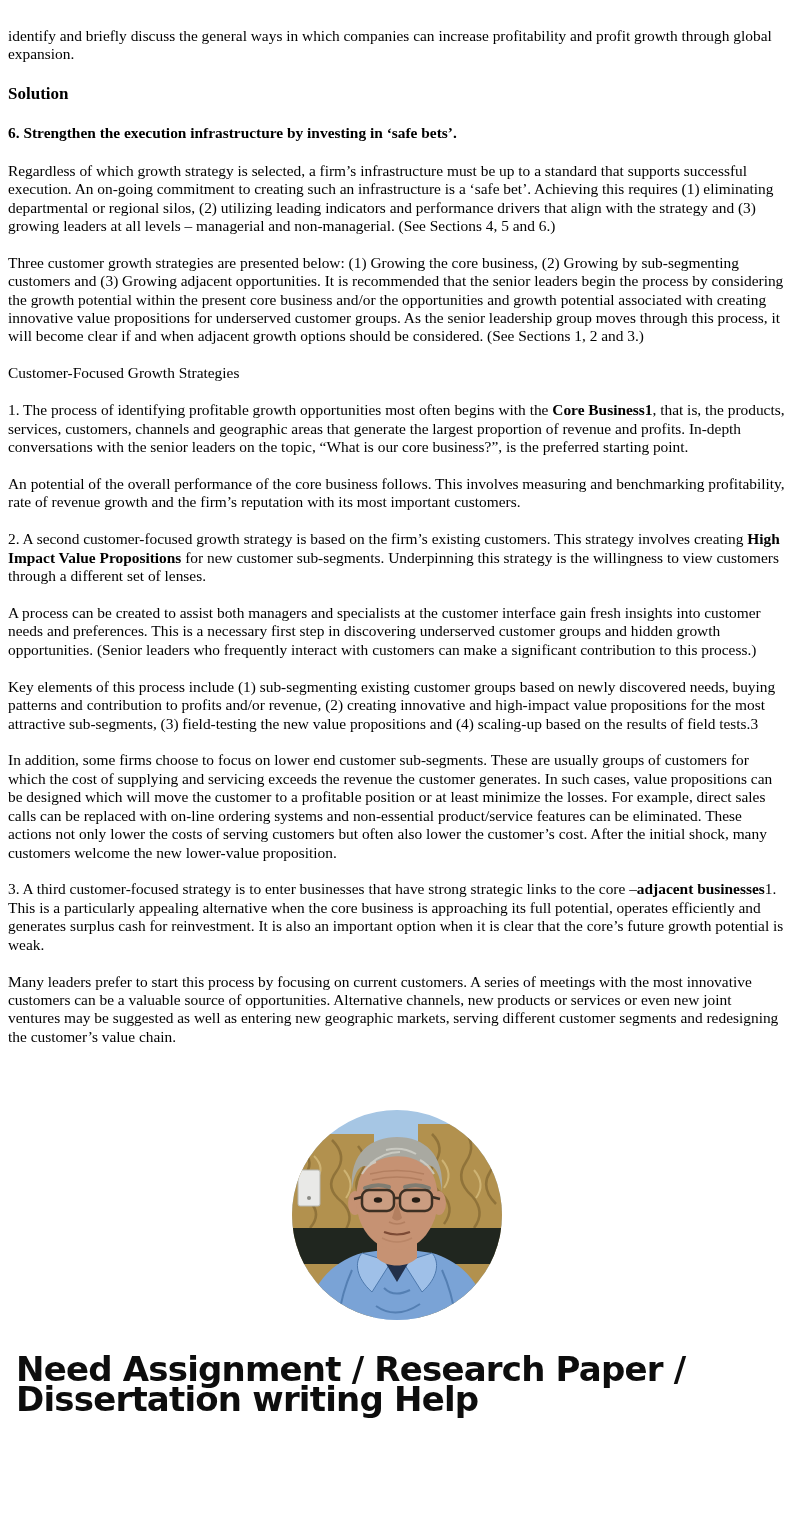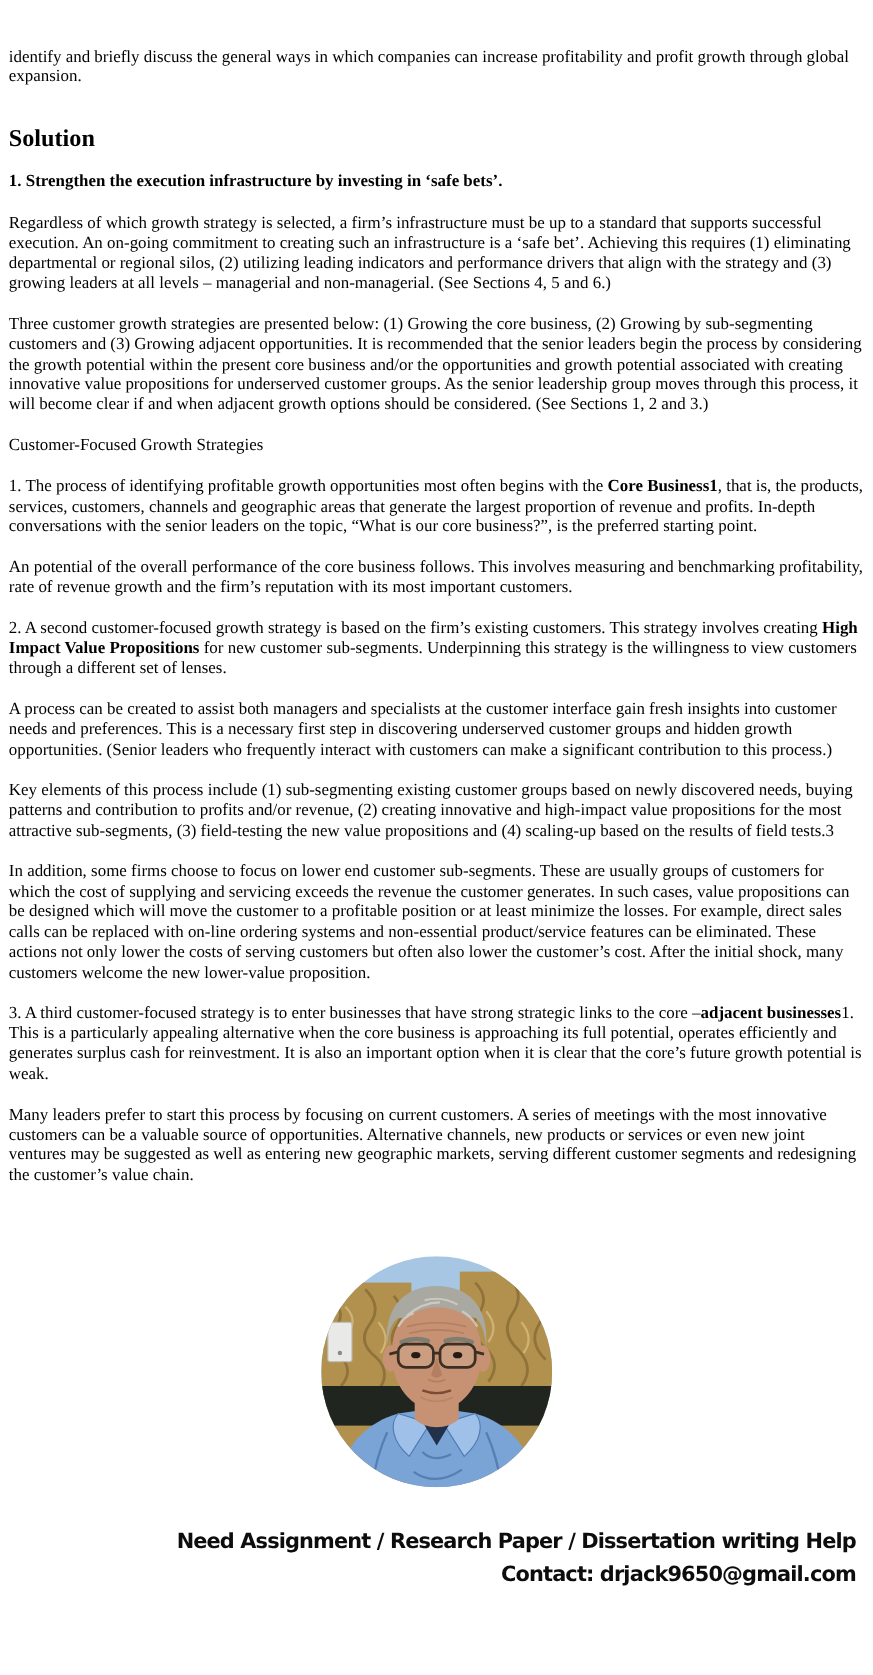--- a/index.html
+++ b/index.html
@@ -7,48 +7,48 @@
     width: 794px;
     margin: 0 auto;
     background: #ffffff;
     color: #000000;
     font-family: "Liberation Serif", serif;
     font-size: 15.4px;
     line-height: 18.4px;
     box-sizing: border-box;
     padding-bottom: 28px;
   }
-  .doc { padding: 24px 8px 0 8px; }
+  .doc { padding: 8px 8px 0 8px; }
   .doc p { margin: 18.5px 0; }
-  .doc h2 { font-size: 22px; line-height: 20px; margin: 37px 0 20px 0; font-weight: bold; }
+  .doc h2 { font-size: 17px; line-height: 20px; margin: 21px 0 20px 0; font-weight: bold; }
   .doc h3 { font-size: 15.4px; line-height: 18.4px; margin: 19px 0; font-weight: bold; }
   .bi { font-weight: bold; }
   .photo-wrap { margin-top: 64px; display: flex; justify-content: center; }
   .photo-wrap svg { width: 210px; height: 210px; display: block; }
   .promo {
     margin: 34px auto 0 auto;
     max-width: 762px;
-    text-align: right;
+    text-align: left;
     font-family: "DejaVu Sans", sans-serif;
     font-weight: bold;
-    font-size: 19px;
+    font-size: 34px;
     line-height: 30px;
     letter-spacing: -0.8px;
     color: #0d0d0d;
   }
 </style>
 </head>
 <body>
 
 <div class="page">
 
   <div class="doc">
       <p>identify and briefly discuss the general ways in which companies can increase profitability and profit growth through global expansion.</p>
       <h2>Solution</h2>
-      <h3>1. Strengthen the execution infrastructure by investing in ‘safe bets’.</h3>
+      <h3>6. Strengthen the execution infrastructure by investing in ‘safe bets’.</h3>
       <p>Regardless of which growth strategy is selected, a firm’s infrastructure must be up to a standard that supports successful execution. An on-going commitment to creating such an infrastructure is a ‘safe bet’. Achieving this requires (1) eliminating departmental or regional silos, (2) utilizing leading indicators and performance drivers that align with the strategy and (3) growing leaders at all levels – managerial and non-managerial. (See Sections 4, 5 and 6.)</p>
       <p>Three customer growth strategies are presented below: (1) Growing the core business, (2) Growing by sub-segmenting customers and (3) Growing adjacent opportunities. It is recommended that the senior leaders begin the process by considering the growth potential within the present core business and/or the opportunities and growth potential associated with creating innovative value propositions for underserved customer groups. As the senior leadership group moves through this process, it will become clear if and when adjacent growth options should be considered. (See Sections 1, 2 and 3.)</p>
       <p>Customer-Focused Growth Strategies</p>
       <p>1. The process of identifying profitable growth opportunities most often begins with the <span class="bi">Core Business1</span>, that is, the products, services, customers, channels and geographic areas that generate the largest proportion of revenue and profits. In-depth conversations with the senior leaders on the topic, “What is our core business?”, is the preferred starting point.</p>
       <p>An potential of the overall performance of the core business follows. This involves measuring and benchmarking profitability, rate of revenue growth and the firm’s reputation with its most important customers.</p>
       <p>2. A second customer-focused growth strategy is based on the firm’s existing customers. This strategy involves creating <span class="bi">High Impact Value Propositions</span> for new customer sub-segments. Underpinning this strategy is the willingness to view customers through a different set of lenses.</p>
       <p>A process can be created to assist both managers and specialists at the customer interface gain fresh insights into customer needs and preferences. This is a necessary first step in discovering underserved customer groups and hidden growth opportunities. (Senior leaders who frequently interact with customers can make a significant contribution to this process.)</p>
       <p>Key elements of this process include (1) sub-segmenting existing customer groups based on newly discovered needs, buying patterns and contribution to profits and/or revenue, (2) creating innovative and high-impact value propositions for the most attractive sub-segments, (3) field-testing the new value propositions and (4) scaling-up based on the results of field tests.3</p>
       <p>In addition, some firms choose to focus on lower end customer sub-segments. These are usually groups of customers for which the cost of supplying and servicing exceeds the revenue the customer generates. In such cases, value propositions can be designed which will move the customer to a profitable position or at least minimize the losses. For example, direct sales calls can be replaced with on-line ordering systems and non-essential product/service features can be eliminated. These actions not only lower the costs of serving customers but often also lower the customer’s cost. After the initial shock, many customers welcome the new lower-value proposition.</p>
       <p>3. A third customer-focused strategy is to enter businesses that have strong strategic links to the core –<span class="bi">adjacent businesses</span>1. This is a particularly appealing alternative when the core business is approaching its full potential, operates efficiently and generates surplus cash for reinvestment. It is also an important option when it is clear that the core’s future growth potential is weak.</p>
@@ -119,16 +119,15 @@
         <path d="M105,92 L100,108 q5,5 10,0 Z" opacity="0.5" fill="#a06c4e"></path>
         <path d="M97,112 q8,4 16,0" stroke-width="1.5" fill="none" opacity="0.5" stroke="#a06c4e"></path>
         <path d="M92,122 q13,5 26,0" stroke="#7c4a35" stroke-width="2.2" fill="none"></path>
         <path d="M90,128 q15,8 30,0" stroke-width="1.5" fill="none" opacity="0.35" stroke="#a06c4e"></path>
       </g>
     </svg>
   </div>
 
   <div class="promo">
     <div>Need Assignment / Research Paper / Dissertation writing Help</div>
-    <div>Contact: drjack9650@gmail.com</div>
   </div>
 
 </div>
 
 </body></html>

